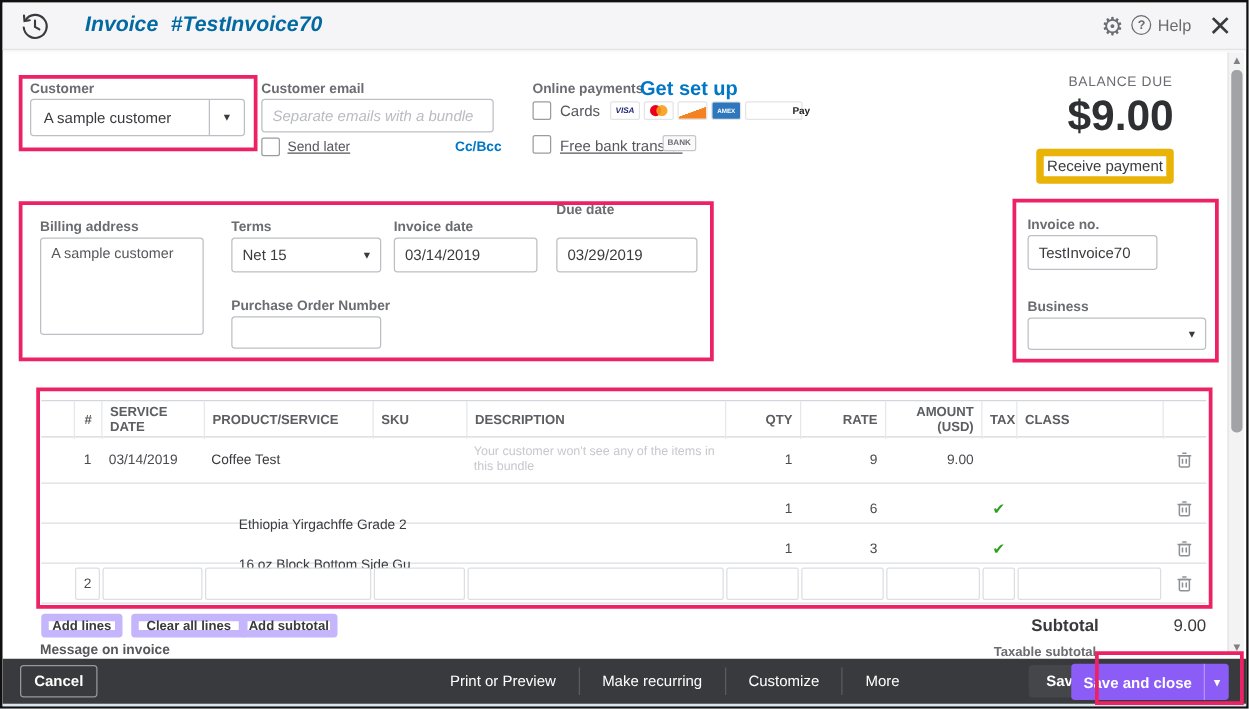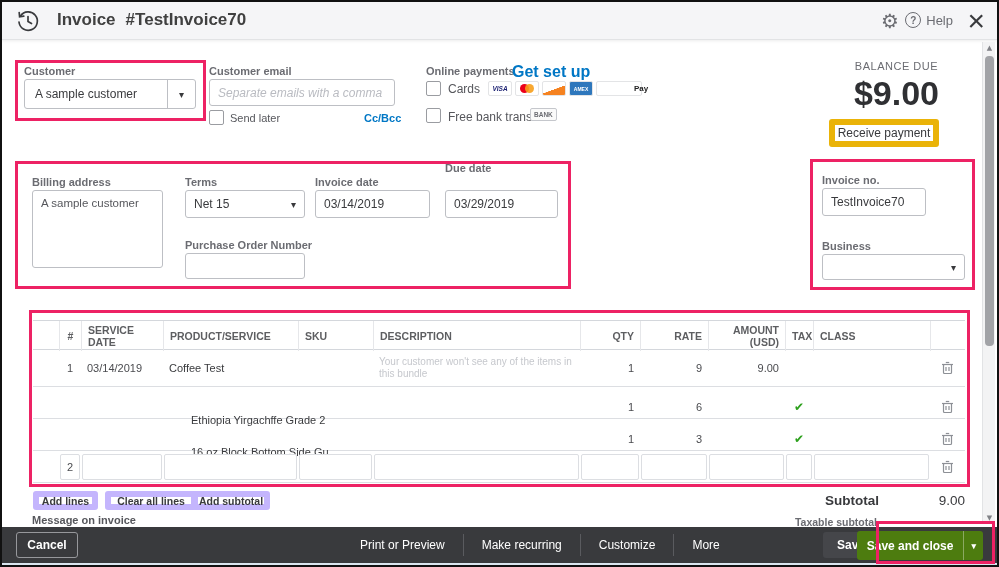--- a/index.html
+++ b/index.html
@@ -8,37 +8,37 @@
     position:relative; width:999px; height:567px;
     border:2px solid #111; background:#fff; overflow:hidden;
   }
   
   .header {
     position:absolute; left:0; top:0; width:995px; height:38px;
     background:#f5f5f7; border-bottom:1px solid #e2e3e5;
     box-shadow:0 1px 3px rgba(0,0,0,.08);
   }
   .hist-icon { position:absolute; left:14px; top:7px; width:24px; height:24px; }
-  .title { position:absolute; left:55px; top:8px; font-size:17px; font-weight:bold; color:#404040; }
+  .title { position:absolute; left:66px; top:8px; font-size:17px; font-weight:bold; color:#0369a1;font-style:italic; }
   .title .num { margin-left:10px; }
   .gear { position:absolute; right:98px; top:7px; font-size:20px; color:#6b6c72;
           font-family:"DejaVu Sans", sans-serif; cursor:default; }
   .help-wrap { position:absolute; right:44px; top:10px; display:flex; align-items:center; gap:5px; color:#6b6c72; font-size:13px; }
   .help-q { width:16px; height:16px; border:1.5px solid #6b6c72; border-radius:50%;
             font-size:10px; font-weight:bold; display:flex; align-items:center; justify-content:center; }
   .close-x { position:absolute; right:12px; top:1px; font-size:30px; font-weight:300; color:#393a3d; line-height:36px; }
 
   
   .lbl { position:absolute; font-size:11px; font-weight:bold; color:#6b6c72; }
   .inp { position:absolute; background:#fff; border:1px solid #bdbfc4; border-radius:3px;
          font-size:12px; color:#393a3d; padding:0 8px; display:flex; align-items:center; }
   .sel-arrow { color:#393a3d; font-size:10px; }
   .placeholder { color:#b9bbc1; font-style:italic; font-size:12px; }
   .chk { position:absolute; width:15px; height:15px; border:1px solid #9a9ca1; border-radius:2px; background:#fff; }
-  .chk-lbl { position:absolute; font-size:11px; color:#56575c; }
+  .chk-lbl { position:absolute; font-size:11px; color:#56575c;text-decoration:underline; }
   .blue-link { color:#0077c5; font-weight:bold; }
 
   
   .customer-select { left:22px; top:77px; width:172px; height:30px; justify-content:space-between; padding-right:0; }
   .cs-arrow { width:28px; height:28px; border-left:1px solid #bdbfc4; display:flex; align-items:center; justify-content:center; }
   .email-input { left:207px; top:77px; width:186px; height:27px; }
   .ccbcc { position:absolute; left:362px; top:110px; font-size:11px; }
   .op-label { position:absolute; left:424px; top:63px; font-size:11px; font-weight:bold; color:#6b6c72; }
   .op-link { position:absolute; left:510px; top:61px; font-size:16px; }
   .cards-row { position:absolute; left:446px; top:79px; font-size:12px; color:#56575c; display:flex; align-items:center; gap:8px; }
@@ -108,21 +108,21 @@
   .footer { position:absolute; left:0; top:525px; width:995px; height:36px; background:#393a3d; z-index:20; }
   .cancel-btn { position:absolute; left:14px; top:5px; width:62px; height:26px; border:1px solid #97989c;
                 border-radius:3px; color:#fff; font-size:12px; font-weight:bold;
                 display:flex; align-items:center; justify-content:center; background:transparent; }
   .fmenu { position:absolute; left:340px; top:0; height:36px; display:flex; align-items:center; color:#fff; font-size:12px; }
   .fmenu .item { padding:0 18px; }
   .fmenu .sep { width:1px; height:22px; background:#5a5b5f; }
   .save-btn { position:absolute; right:118px; top:5px; width:56px; height:26px; background:#45464a;
               border-radius:3px; color:#fff; font-size:12px; font-weight:bold;
               display:flex; align-items:center; justify-content:center; }
-  .savec-btn { position:absolute; right:14px; top:4px; height:29px; background:#4d7c0f; border-radius:3px;
+  .savec-btn { position:absolute; right:14px; top:4px; height:29px; background:#8b5cf6; border-radius:3px;
                color:#fff; font-size:12px; font-weight:bold; display:flex; align-items:center; z-index:60; }
   .savec-btn .txt { padding:0 10px; }
   .savec-btn .div { width:1px; height:29px; background:rgba(255,255,255,.35); }
   .savec-btn .arr { padding:0 7px; font-size:9px; }
   .bottom-strip { position:absolute; left:0; top:561px; width:995px; height:3px; background:#d9e5ef; }
 
   
   .scrollbar { position:absolute; right:2px; top:40px; width:13px; height:482px;
                background:#f3f3f4; border-left:1px solid #e2e3e5; z-index:10; }
   .sb-arrow { width:13px; height:12px; display:flex; align-items:center; justify-content:center;
@@ -158,21 +158,21 @@
   <div class="lbl" style="left:22px; top:63px;">Customer</div>
   <div class="inp customer-select">
     <span style="padding-left:2px;">A sample customer</span>
     <span class="cs-arrow">
         <span class="sel-arrow">▾</span>
       </span>
   </div>
 
   <div class="lbl" style="left:207px; top:63px;">Customer email</div>
   <div class="inp email-input">
-    <span class="placeholder">Separate emails with a comma</span>
+    <span class="placeholder">Separate emails with a bundle</span>
   </div>
   <div class="chk" style="left:207px; top:108px;"></div>
   <div class="chk-lbl" style="left:228px; top:110px;">Send later</div>
   <div class="ccbcc blue-link">Cc/Bcc</div>
 
   <div class="op-label">Online payments</div>
   <div class="op-link blue-link">Get set up</div>
   <div class="chk" style="left:424px; top:79px;"></div>
   <div class="cards-row">
     <span>Cards</span>

